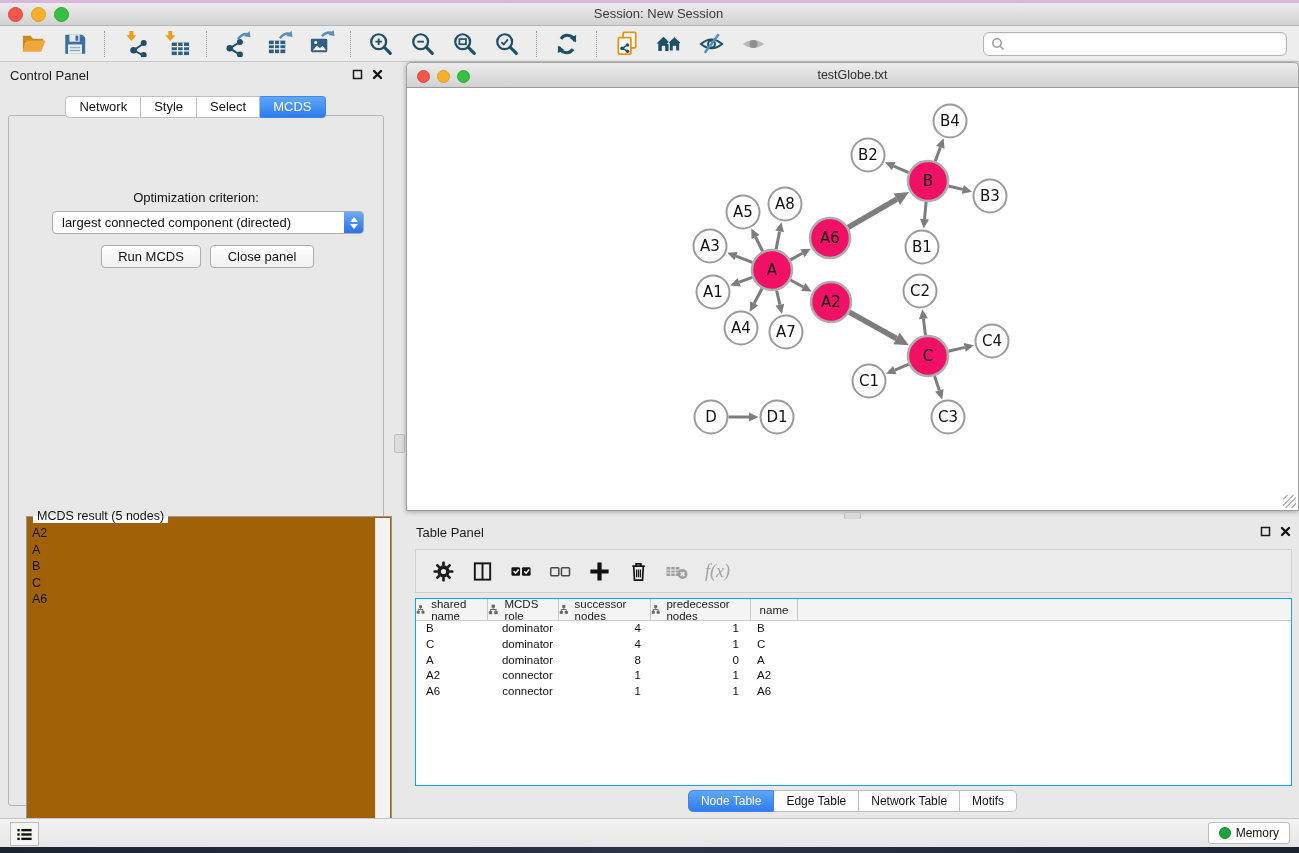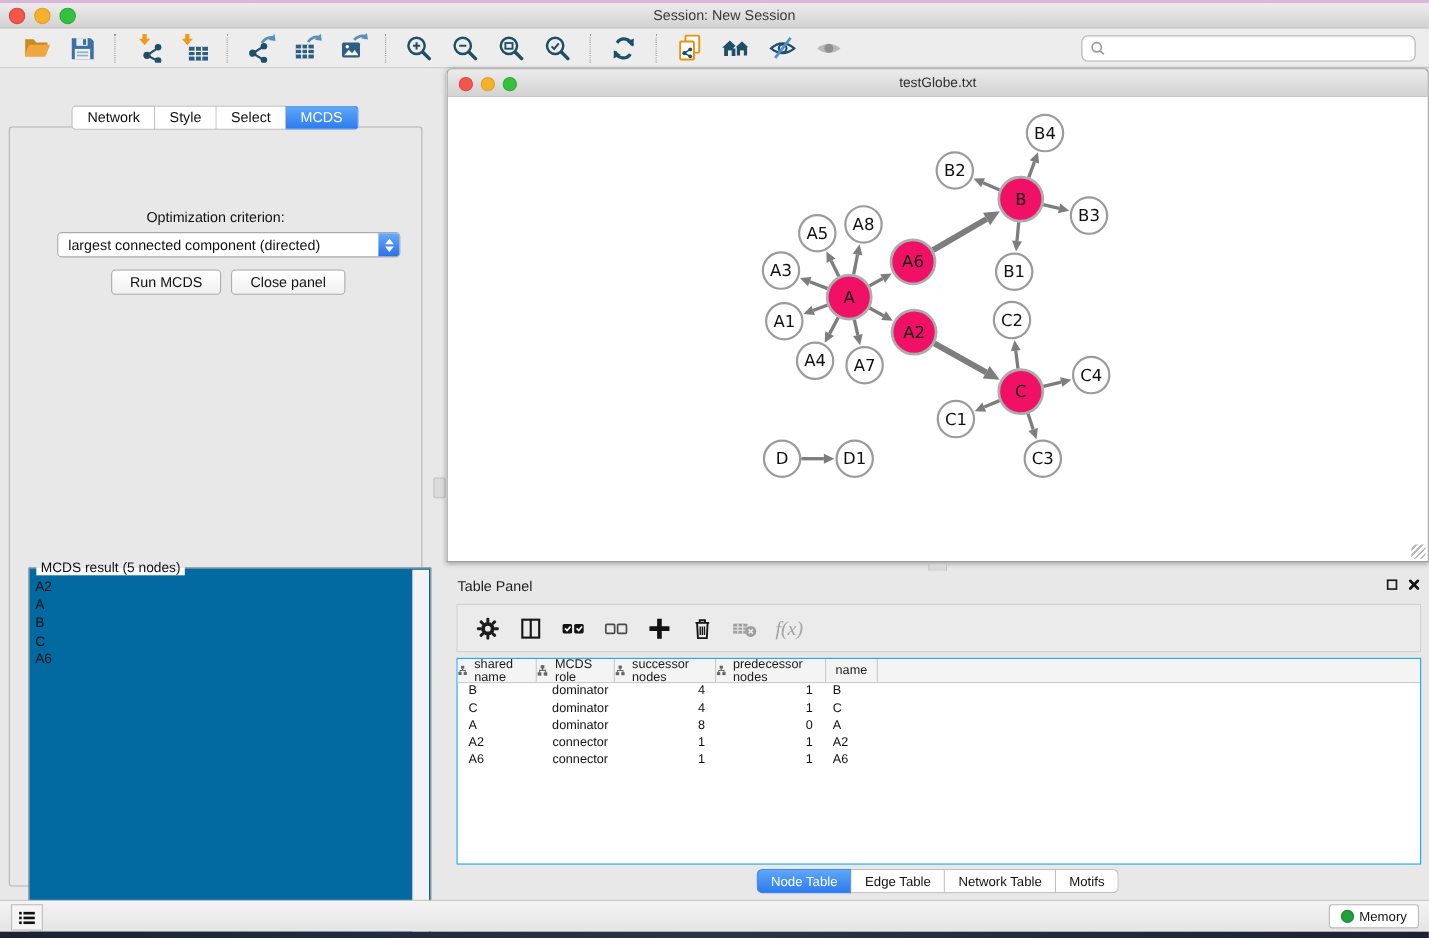--- a/index.html
+++ b/index.html
@@ -50,21 +50,21 @@
   .sel-stepper{position:absolute;right:0;top:0;bottom:0;width:19px;border-radius:0 3px 3px 0;
                background:linear-gradient(#69aaf8,#2a72e8);display:flex;flex-direction:column;
                align-items:center;justify-content:center;gap:2px;}
   .sel-stepper .up{width:0;height:0;border-left:4px solid transparent;border-right:4px solid transparent;border-bottom:5px solid #fff;}
   .sel-stepper .down{width:0;height:0;border-left:4px solid transparent;border-right:4px solid transparent;border-top:5px solid #fff;}
   .cp-btn{position:absolute;top:129px;height:23px;background:linear-gradient(#ffffff,#f0f0f0);
           border:1px solid #adadad;border-radius:4px;font-size:13px;color:#111;text-align:center;
           box-sizing:border-box;padding-top:3px;}
   .btn-run{left:92px;width:100px;}
   .btn-close{left:201px;width:104px;}
-  .result-group{position:absolute;left:17px;top:400px;width:366px;height:336px;background:#0369a1;
+  .result-group{position:absolute;left:17px;top:400px;width:366px;height:336px;background:#a16207;
                 border:1px solid #979797;box-sizing:border-box;}
   .result-group .group-title{position:absolute;top:-8px;left:6px;padding:0 4px;font-size:12.5px;color:#111;
                 background:linear-gradient(180deg,#e8e8e8 50%,#ffffff 50%);}
   .result-list{position:absolute;left:3px;top:8px;right:18px;bottom:2px;overflow:hidden;}
   .result-item{font-size:12.5px;color:#111;height:16.5px;line-height:16.5px;padding-left:2px;}
   .result-scroll{position:absolute;right:1px;top:1px;bottom:1px;width:14px;background:#f3f3f3;border-left:1px solid #e3e3e3;}
   
   .v-splitter{position:absolute;left:391px;top:0;width:15px;height:100%;}
   .v-handle{position:absolute;left:3px;top:372px;width:9px;height:17px;background:#dcdcdc;
             border:1px solid #bfbfbf;border-radius:2px;}
@@ -281,20 +281,31 @@
         <circle cx="6" cy="6" r="4.2" stroke="#9a9a9a" stroke-width="1.5" fill="none"></circle>
         <line x1="9.2" y1="9.2" x2="12.5" y2="12.5" stroke="#9a9a9a" stroke-width="1.5"></line>
       </svg>
       <input type="text" placeholder="" style="">
     </div>
   </div>
 
   <div class="workspace">
 
     <div class="control-panel">
+      <div class="panel-header">
+        <span class="panel-title">Control Panel</span>
+        <span class="win-btns">
+          <svg width="11" height="11" viewBox="0 0 11 11">
+            <rect x="1.5" y="1.5" width="8" height="8" fill="none" stroke="#1a1a1a" stroke-width="1.5"></rect>
+          </svg>
+          <svg width="11" height="11" viewBox="0 0 11 11">
+            <path d="M2 2 L9 9 M9 2 L2 9" stroke="#141414" stroke-width="2.4" stroke-linecap="round"></path>
+          </svg>
+        </span>
+      </div>
       <div class="tabs-row cp-tabs">
           <span class="tab">Network</span>
           <span class="tab">Style</span>
           <span class="tab">Select</span>
           <span class="tab active">MCDS</span>
         </div>
       <div class="cp-content">
         <div class="opt-label">Optimization criterion:</div>
         <div class="criterion-select">
           <span class="sel-text">largest connected component (directed)</span>

